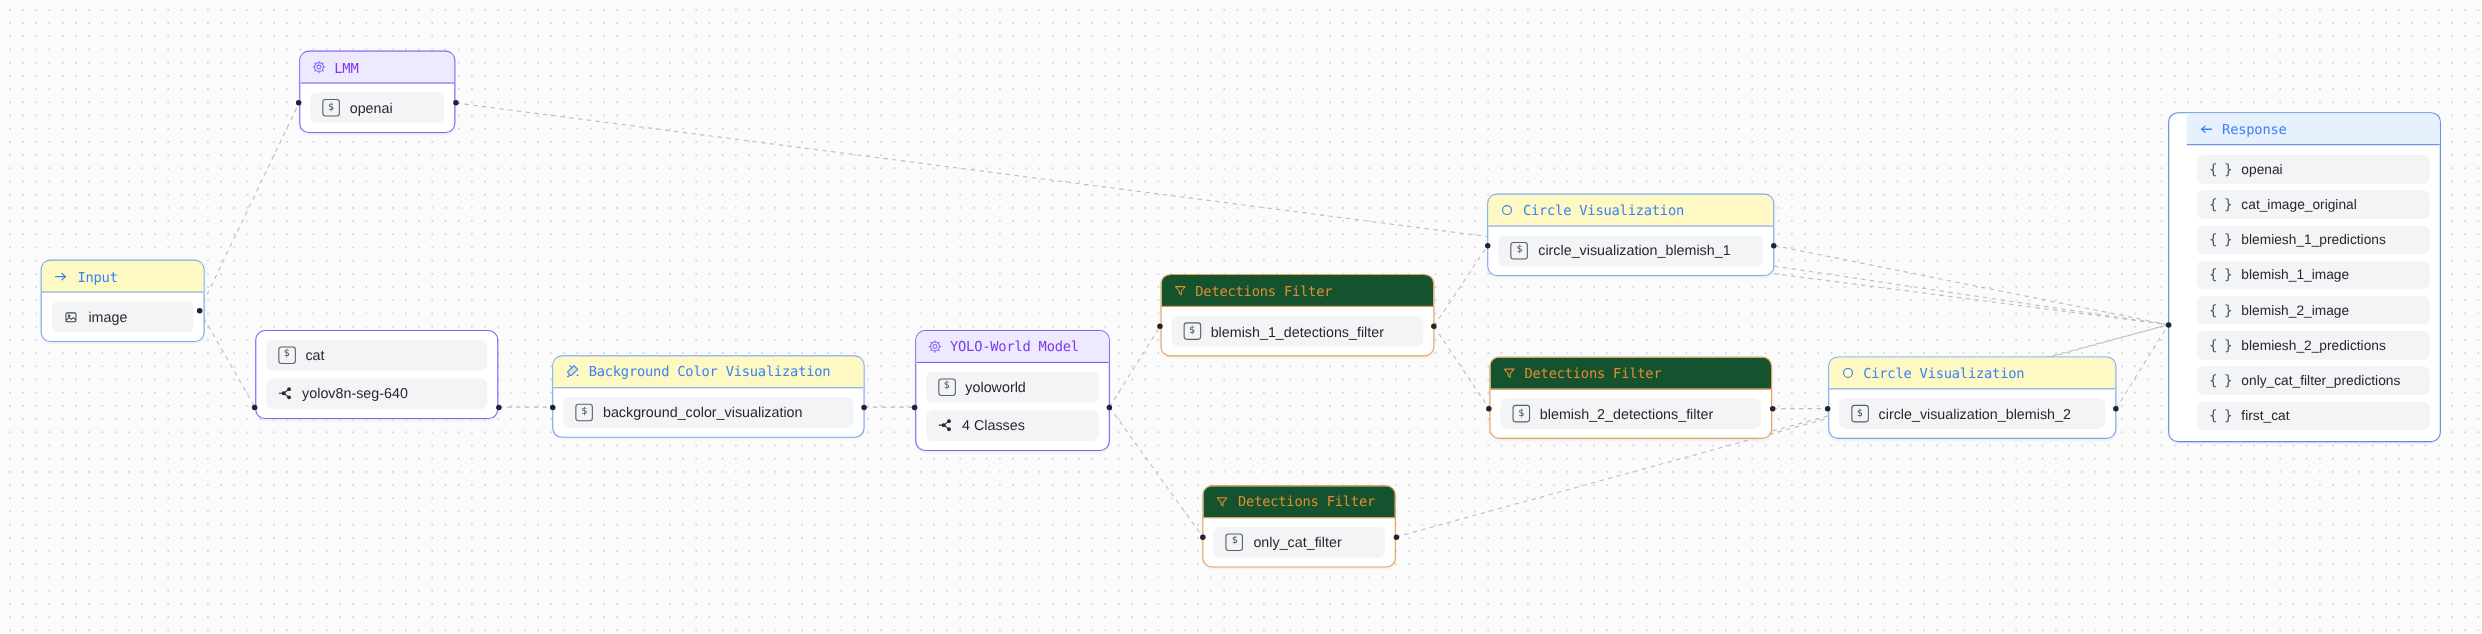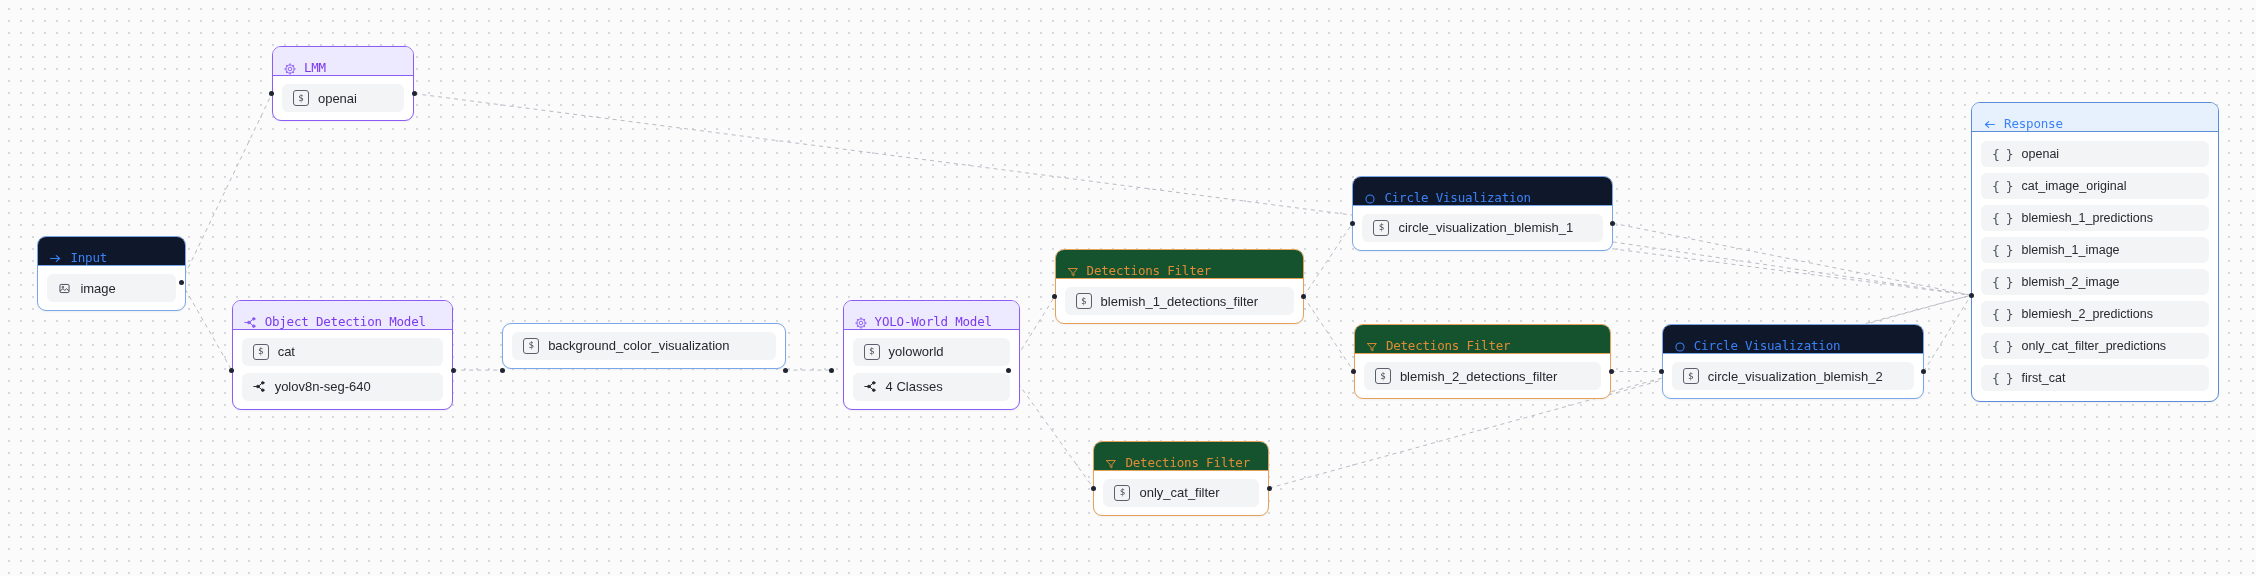--- a/index.html
+++ b/index.html
@@ -20,42 +20,42 @@
   .node{
     position:absolute;
     border-radius:9px;
     border:1.4px solid #8b5cf6;
     background:#ffffff;
     box-sizing:border-box;
     overflow:hidden;
     box-shadow:0 1px 2px rgba(16,24,40,.05);
   }
   .node .hdr{
-    display:flex;align-items:flex-end;gap:8px;
+    display:flex;align-items:center;gap:8px;
     padding:0 11px;height:29px;
     font-family:"DejaVu Sans Mono","Liberation Mono",monospace;
     font-size:12.5px;letter-spacing:-.2px;
     border-bottom:1.4px solid #8b5cf6;
     box-sizing:border-box;
     white-space:nowrap;
   }
   .node .body{padding:8px 9px;display:flex;flex-direction:column;gap:7px;}
   .row{
     display:flex;align-items:center;gap:9px;
     background:#f3f4f6;border-radius:6px;
     height:28px;padding:0 11px;
     font-size:13px;color:#26282e;white-space:nowrap;
   }
   .row .rlabel{line-height:1;}
 
   
   .purple{border-color:#8b5cf6;}
   .purple .hdr{background:#ede9fe;color:#7c3aed;border-bottom-color:#8b5cf6;}
   .blue{border-color:#7aa7e9;}
-  .blue .hdr{background:#0f172a;color:#3b82f6;border-bottom-color:#7aa7e9;}
+  .blue .hdr{background:#fef9c3;color:#3b82f6;border-bottom-color:#7aa7e9;}
   .orange{border-color:#e5a158;}
   .orange .hdr{background:#14532d;color:#e08c36;border-bottom-color:#e5a158;}
 
   
   #response{border-color:#5b8dd9;border-width:1.5px;}
   #response .hdr{background:#e7f0fd;color:#3b82f6;border-bottom-color:#5b8dd9;}
   #response .body{gap:6px;padding:9px 9px 10px;}
   #response .row{height:26px;font-size:12.5px;background:#f3f4f6;}
 
   .ico{display:inline-flex;align-items:center;justify-content:center;flex:0 0 auto;}
@@ -134,33 +134,20 @@
         <div class="body">
           <div class="row">
             <span class="ico">
               <span class="dollarbox">$</span>
             </span>
             <span class="rlabel">openai</span>
           </div>
         </div>
       </div>
       <div class="node purple" style="left: 231.643px; top: 299.52px; width: 221.571px;">
-        <div class="hdr">
-          <span class="ico">
-            <svg width="13" height="13" viewBox="0 0 16 16" fill="none" stroke="#8b5cf6" stroke-width="1.2" stroke-linecap="round" stroke-linejoin="round">
-              <circle cx="12" cy="3.5" r="1.5" fill="#8b5cf6"></circle>
-              <circle cx="12" cy="12.5" r="1.5" fill="#8b5cf6"></circle>
-              <circle cx="6" cy="8" r="1.6" fill="#8b5cf6"></circle>
-              <path d="M1 8h3.4"></path>
-              <path d="M7.4 7.1 10.6 4.4"></path>
-              <path d="M7.4 8.9l3.2 2.7"></path>
-            </svg>
-          </span>
-          <span>Object Detection Model</span>
-        </div>
         <div class="body">
           <div class="row">
             <span class="ico">
               <span class="dollarbox">$</span>
             </span>
             <span class="rlabel">cat</span>
           </div>
           <div class="row">
             <span class="ico">
               <svg width="13" height="13" viewBox="0 0 16 16" fill="none" stroke="currentColor" stroke-width="1.2" stroke-linecap="round" stroke-linejoin="round">
@@ -170,30 +157,41 @@
                 <path d="M1 8h3.4"></path>
                 <path d="M7.4 7.1 10.6 4.4"></path>
                 <path d="M7.4 8.9l3.2 2.7"></path>
               </svg>
             </span>
             <span class="rlabel">yolov8n-seg-640</span>
           </div>
         </div>
       </div>
       <div class="node blue" style="left: 502.133px; top: 322.56px; width: 283.439px;">
+        <div class="hdr">
+          <span class="ico">
+            <svg width="13" height="13" viewBox="0 0 16 16" fill="none" stroke="#3b82f6" stroke-width="1.2" stroke-linecap="round" stroke-linejoin="round">
+              <path d="M9.6 1.6 3 8.2a1.3 1.3 0 0 0 0 1.9l2.3 2.3a1.3 1.3 0 0 0 1.9 0l6.6-6.6z" fill="#3b82f6" fill-opacity=".18"></path>
+              <path d="M7.3 3.9 5 1.6"></path>
+              <path d="M2.4 13.6c.9.9 2.3-.2 1.5-1.3"></path>
+              <circle cx="13.6" cy="12.6" r="1.1" fill="#3b82f6" stroke="none"></circle>
+            </svg>
+          </span>
+          <span>Background Color Visualization</span>
+        </div>
         <div class="body">
           <div class="row">
             <span class="ico">
               <span class="dollarbox">$</span>
             </span>
             <span class="rlabel">background_color_visualization</span>
           </div>
         </div>
       </div>
-      <div class="node purple" style="left: 831.612px; top: 299.52px; width: 176.969px; margin-left: 11px;">
+      <div class="node purple" style="left: 831.612px; top: 299.52px; width: 176.969px;">
         <div class="hdr">
           <span class="ico">
             <svg width="12" height="12" viewBox="0 0 16 16" fill="none" stroke="#8b5cf6" stroke-width="1.25">
               <circle cx="8" cy="8" r="2.4"></circle>
               <circle cx="8" cy="8" r="5.4"></circle>
               <path d="M8 2.6V.9M8 15.1v-1.7M13.4 8h1.7M.9 8h1.7M11.8 4.2l1.2-1.2M3 13l1.2-1.2M11.8 11.8l1.2 1.2M3 3l1.2 1.2" stroke-linecap="round"></path>
             </svg>
           </span>
           <span>YOLO-World Model</span>
         </div>
@@ -302,21 +300,21 @@
         </div>
         <div class="body">
           <div class="row">
             <span class="ico">
               <span class="dollarbox">$</span>
             </span>
             <span class="rlabel">circle_visualization_blemish_2</span>
           </div>
         </div>
       </div>
-      <div class="node blue" id="response" style="left: 1971.12px; top: 102.24px; width: 247.469px;">
+      <div class="node blue" id="response" style="left: 1971.12px; top: 102.24px; width: 247.469px; padding-left: 16px;">
         <div class="hdr">
           <span class="ico">
             <svg width="13" height="13" viewBox="0 0 16 16" fill="none" stroke="#3b82f6" stroke-width="1.4" stroke-linecap="round" stroke-linejoin="round">
               <path d="M14 8H3"></path>
               <path d="M7 4.5 3 8l4 3.5"></path>
             </svg>
           </span>
           <span>Response</span>
         </div>
         <div class="body">

